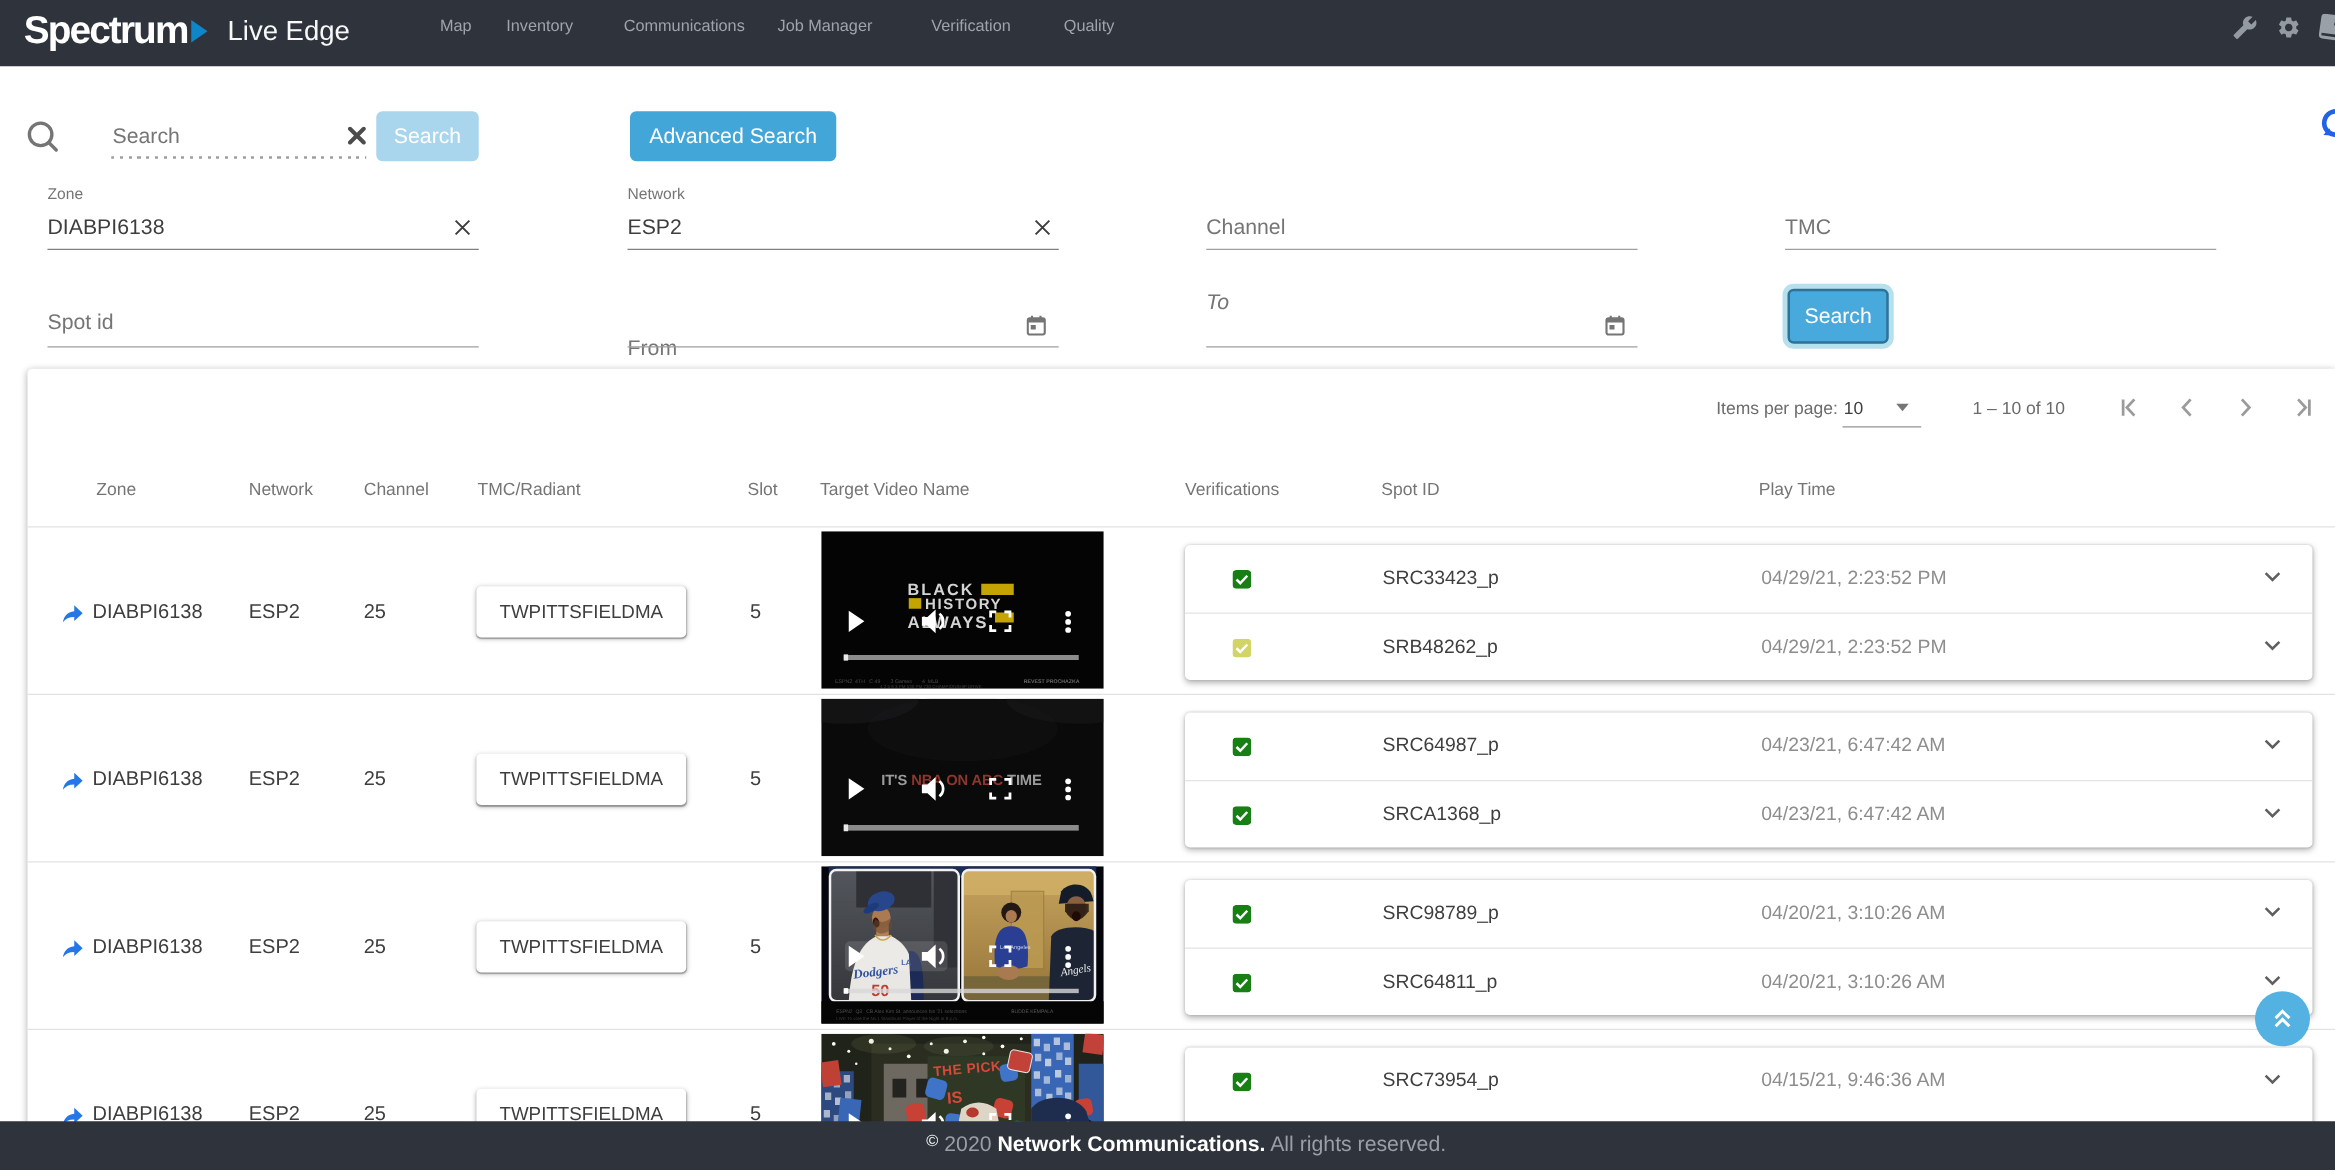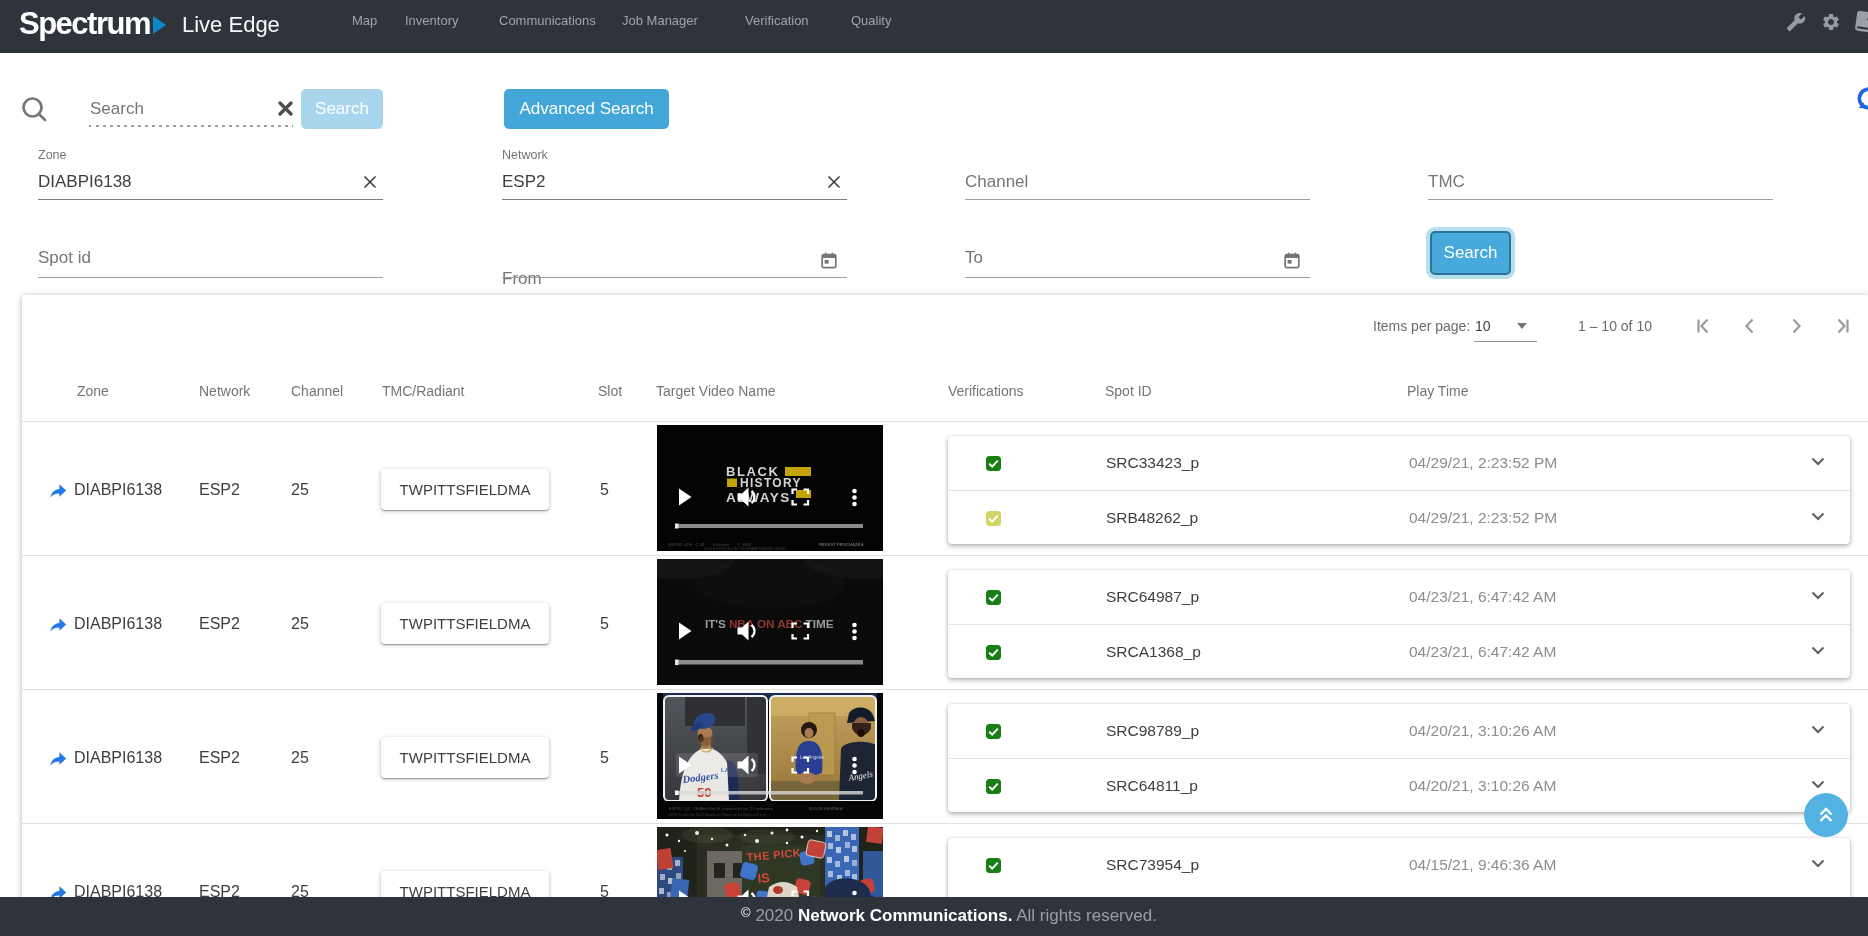--- a/index.html
+++ b/index.html
@@ -101,21 +101,21 @@
 <div class="uline2" style="left:38px;top:277px;width:345px;"></div>
 <div class="field-ph" style="left:502px;top:248px;margin-top:21px;">From</div>
 <svg class="abs" style="left:821px;top:252px;" width="16" height="17" viewBox="0 0 16 17">
     <rect x="1.2" y="2.6" width="13.6" height="13" rx="1.6" fill="none" stroke="#757575" stroke-width="1.7"></rect>
     <rect x="1.2" y="2.6" width="13.6" height="3.4" fill="#757575"></rect>
     <line x1="4.6" y1="0.6" x2="4.6" y2="3.4" stroke="#757575" stroke-width="1.7"></line>
     <line x1="11.4" y1="0.6" x2="11.4" y2="3.4" stroke="#757575" stroke-width="1.7"></line>
     <rect x="3.6" y="8" width="4" height="3.6" fill="#757575"></rect>
   </svg>
 <div class="uline2" style="left:502px;top:277px;width:345px;"></div>
-<div class="field-ph" style="left:965px;top:248px;">To</div>
+<div class="field-ph" style="left:965px;top:232px;font-style:italic;">To</div>
 <svg class="abs" style="left:1284px;top:252px;" width="16" height="17" viewBox="0 0 16 17">
     <rect x="1.2" y="2.6" width="13.6" height="13" rx="1.6" fill="none" stroke="#757575" stroke-width="1.7"></rect>
     <rect x="1.2" y="2.6" width="13.6" height="3.4" fill="#757575"></rect>
     <line x1="4.6" y1="0.6" x2="4.6" y2="3.4" stroke="#757575" stroke-width="1.7"></line>
     <line x1="11.4" y1="0.6" x2="11.4" y2="3.4" stroke="#757575" stroke-width="1.7"></line>
     <rect x="3.6" y="8" width="4" height="3.6" fill="#757575"></rect>
   </svg>
 <div class="uline2" style="left:965px;top:277px;width:345px;"></div>
 <div class="btn" style="left:1430px;top:231px;width:81px;height:44px;background:#47a9dc;border:2px solid #2e7296;box-sizing:border-box;box-shadow:0 0 0 4px #b7e0ef;border-radius:5px;line-height:40px;">Search</div>
 <div id="card">

